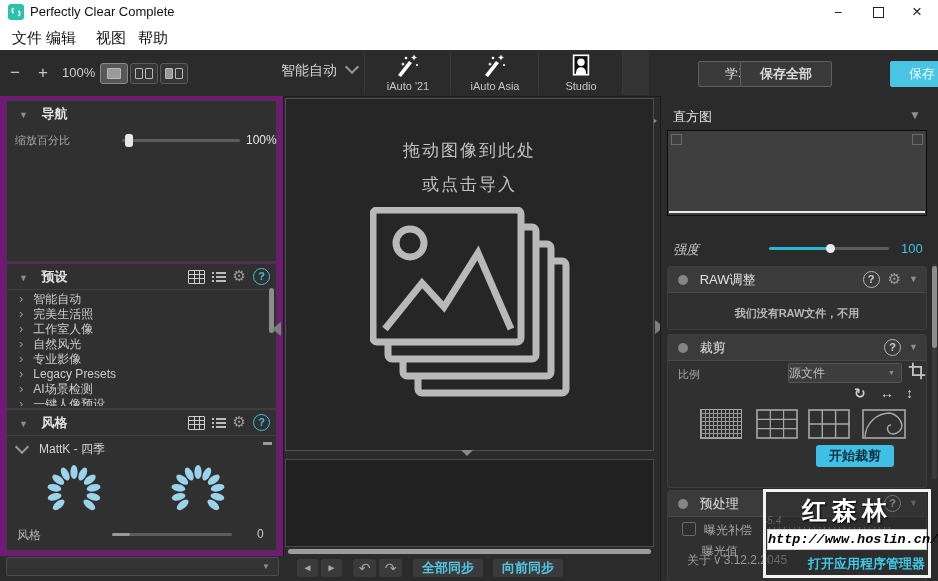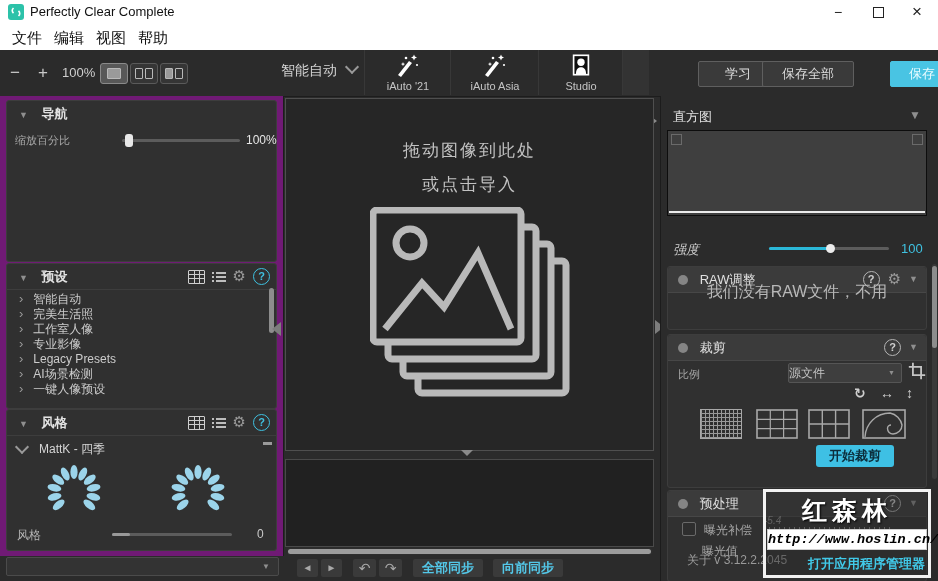--- a/index.html
+++ b/index.html
@@ -106,21 +106,21 @@
   <span class="title">Perfectly Clear Complete</span>
   <span class="winctl" style="left:817px;">−</span>
   <span class="winctl" style="left:857px;">
     <span style="display:inline-block;width:9px;height:9px;border:1px solid #222;vertical-align:-1px;"></span>
   </span>
   <span class="winctl" style="left:896px;font-size:17px;">×</span>
 </div>
 
 <div class="abs" id="menubar">
   <span class="menu-item" style="left:6px;">文件</span>
-  <span class="menu-item" style="left:48px;">编辑</span>
+  <span class="menu-item" style="left:40px;">编辑</span>
   <span class="menu-item" style="left:90px;">视图</span>
   <span class="menu-item" style="left:132px;">帮助</span>
 </div>
 
 <div class="abs" id="toolbar">
   <span class="tool-glyph" style="left:10px;top:13px;">−</span>
   <span class="tool-glyph" style="left:38px;top:13px;">+</span>
   <span id="zoom-label">100%</span>
   <div class="layout-btn active" style="left:100px;">
     <span class="lb-rect"></span>
@@ -168,21 +168,21 @@
         <circle cx="13" cy="10" r="4" fill="#fff"></circle>
         <path d="M7.5,23 c0,-6 2.8,-7.5 5.5,-7.5 s5.5,1.5 5.5,7.5 z" fill="#fff"></path>
       </svg>
     </div>
     <span class="tab-label">Studio</span>
   </div>
   <div class="tab" style="left:622px;width:26px;background:#333;"></div>
   <span class="scroll-arrow abs" style="left:649px;top:65px;border-width:6px 0 6px 8px;border-color:transparent transparent transparent #8a8a8a;"></span>
 
   <div class="btn-dark" style="left:698px;width:78px;">学习</div>
-  <div class="btn-dark" style="left:762px;width:90px;">保存全部</div>
+  <div class="btn-dark" style="left:740px;width:90px;font-weight:bold;">保存全部</div>
   <div class="btn-dark" id="save-btn" style="left:890px;width:62px;">保存</div>
 </div>
 
 <div class="abs" id="left-panel">
 
   <div class="sec" style="left:6px;top:4px;width:269px;height:160px;">
     <div class="sec-h">
       <span class="tri" style="margin:0 10px 0 12px;">▼</span>
       <span style="font-weight:bold;">导航</span>
     </div>
@@ -201,20 +201,21 @@
         <span class="ico-table"></span>
         <span class="ico-list"></span>
         <span class="ico-gear">⚙</span>
         <span class="ico-help">?</span>
       </span>
     </div>
     <div style="position:absolute;left:0;top:27px;right:8px;bottom:2px;overflow:hidden;">
       <div class="tree-row"><span class="tchev">›</span><span>智能自动</span></div>
       <div class="tree-row"><span class="tchev">›</span><span>完美生活照</span></div>
       <div class="tree-row"><span class="tchev">›</span><span>工作室人像</span></div>
+      <div class="tree-row"><span class="tchev">›</span><span>自然风光</span></div>
       <div class="tree-row"><span class="tchev">›</span><span>专业影像</span></div>
       <div class="tree-row"><span class="tchev">›</span><span>Legacy Presets</span></div>
       <div class="tree-row"><span class="tchev">›</span><span>AI场景检测</span></div>
       <div class="tree-row"><span class="tchev">›</span><span>一键人像预设</span></div>
     </div>
     <div class="abs" style="left:262px;top:24px;width:5px;height:45px;background:#8d8d8d;border-radius:3px;"></div>
   </div>
 
   <div class="sec" style="left:6px;top:313px;width:269px;height:140px;">
     <div class="sec-h" style="border-bottom:1px solid #3d3d3d;">
@@ -326,21 +327,21 @@
   <div class="sec" style="left:6px;top:170px;width:258px;height:62px;">
     <div class="sec-hdr-bar">
       <span class="dot"></span>
       <span>RAW调整</span>
       <span class="r-hicons">
         <span class="ico-help grey">?</span>
         <span class="ico-gear">⚙</span>
         <span class="tri">▼</span>
       </span>
     </div>
-    <div class="abs" style="left:0;right:0;top:15px;text-align:center;font-size:16px;color:#b8b8b8;">我们没有RAW文件，不用</div>
+    <div class="abs" style="left:0;right:0;top:39px;text-align:center;font-size:11px;color:#b8b8b8;font-weight:bold;">我们没有RAW文件，不用</div>
   </div>
 
   <div class="sec" style="left:6px;top:238px;width:258px;height:152px;">
     <div class="sec-hdr-bar">
       <span class="dot"></span>
       <span>裁剪</span>
       <span class="r-hicons">
         <span class="ico-help grey">?</span>
         <span class="tri">▼</span>
       </span>

